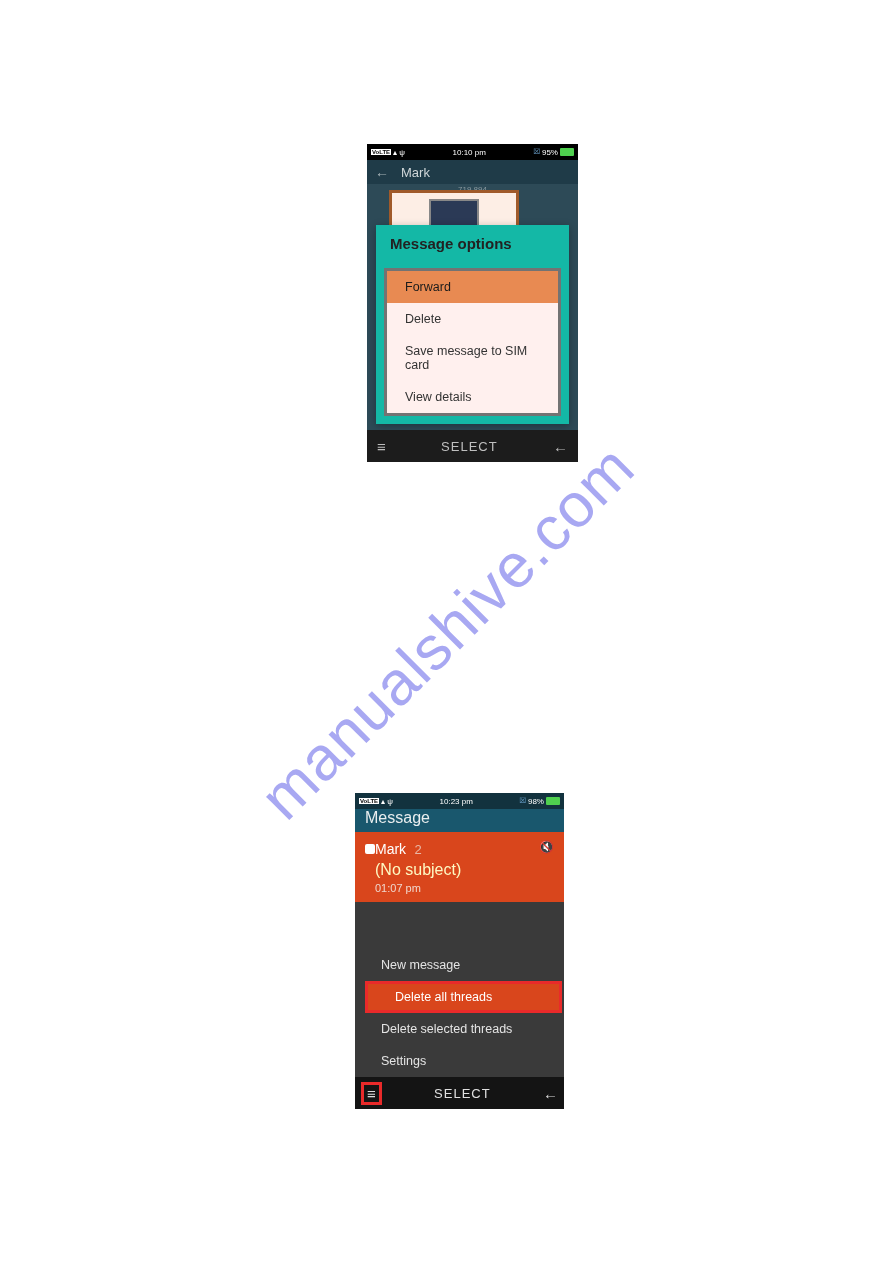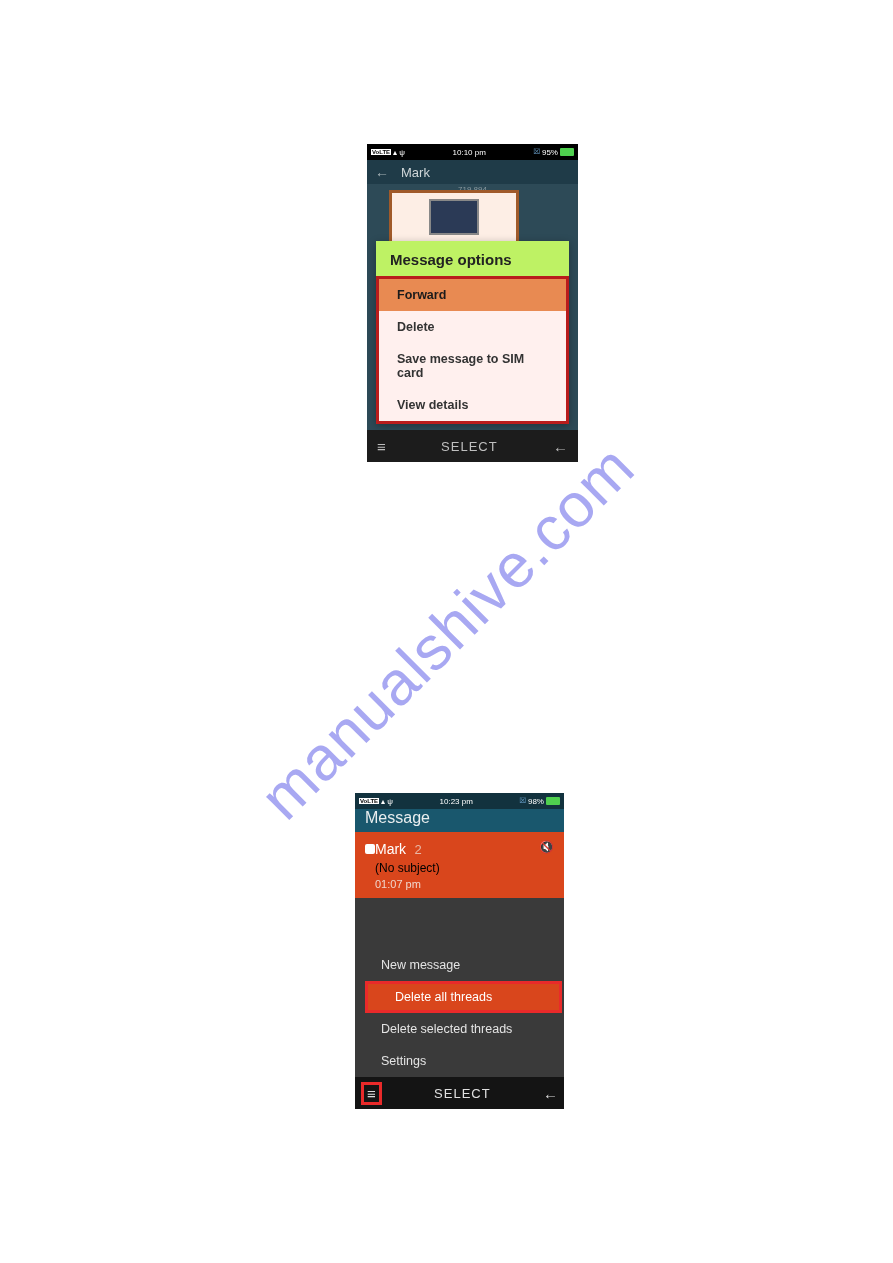--- a/index.html
+++ b/index.html
@@ -79,37 +79,36 @@
   }
   .msgimg-inner {
     margin: 6px auto;
     width: 50px; height: 36px;
     background: #2b3a56;
     border: 2px solid #888;
   }
 
   .dialog1 {
     position: absolute;
-    top: 97px;
+    top: 81px;
     left: 9px;
     right: 9px;
-    background: #bef264;
+    background: #14b8a6;
     box-shadow: 0 2px 8px rgba(0,0,0,0.3);
   }
   .dialog1-title {
     padding: 10px 14px 8px 14px;
     font-size: 15px;
     font-weight: bold;
     color: #222;
   }
   .dialog1-list {
-    border: 3px solid #b91c1c;
+    border: 3px solid #737373;
     border-top-width: 3px;
-    margin: 0;
-    font-weight: bold;
+    margin: 8px;
   }
   .dialog1-item {
     padding: 9px 18px;
     font-size: 12.5px;
     color: #333;
     background: #fff0ee;
   }
   .dialog1-item.hl {
     background: #e88a52;
     color: #1b1b1b;
@@ -172,21 +171,21 @@
   .thread-check {
     width: 10px; height: 10px;
     background: #fff;
     border-radius: 2px;
     margin-top: 4px;
     flex: 0 0 auto;
   }
   .thread-info { flex: 1; }
   .thread-name { color: #fff; font-size: 14px; }
   .thread-count { color: #e9b7a5; font-size: 13px; margin-left: 4px; }
-  .thread-subject { color: #000000; font-size: 12px; margin-top: 3px; }
+  .thread-subject { color: #fef9c3; font-size: 16px; margin-top: 3px; }
   .thread-time { color: #f0d6cc; font-size: 11px; margin-top: 3px; }
   .thread-mute {
     position: absolute;
     top: 8px; right: 10px;
     color: #c24419; font-size: 12px;
   }
   .menu2 {
     position: absolute;
     bottom: 32px;
     left: 8px; right: 0;

